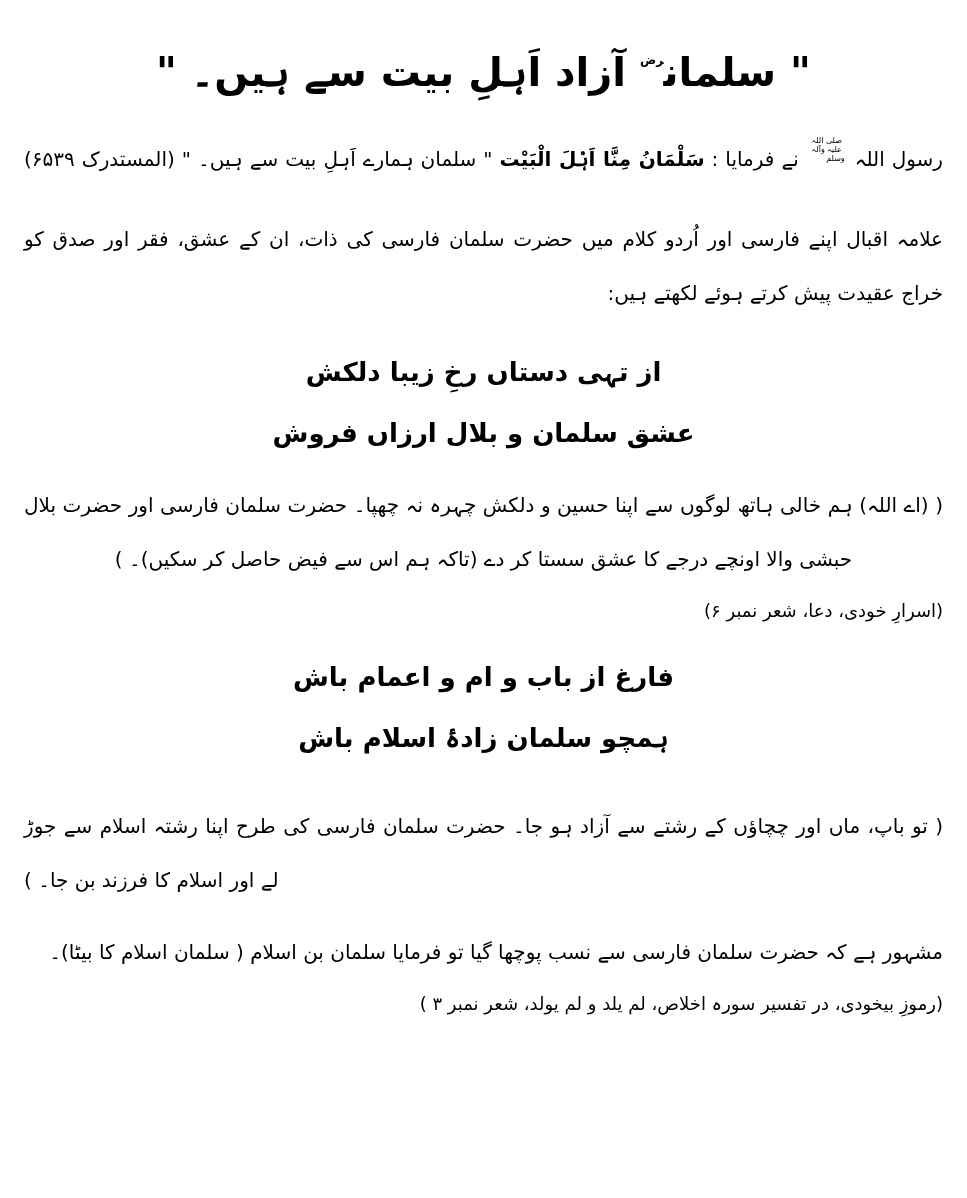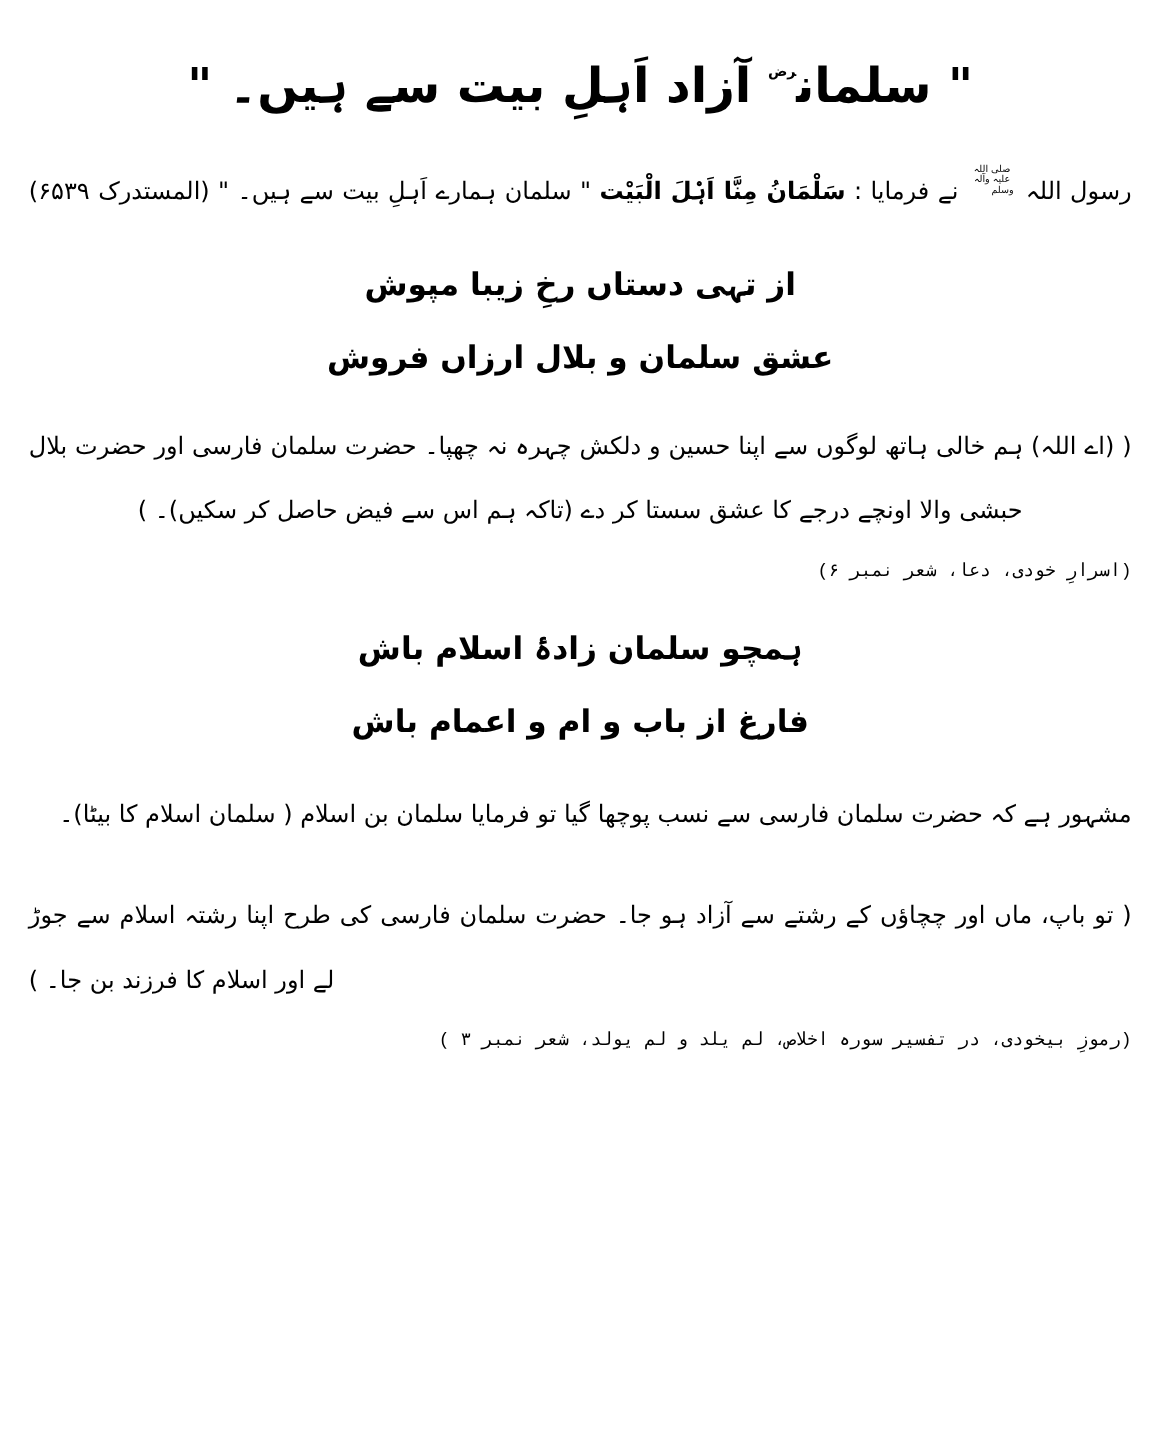--- a/index.html
+++ b/index.html
@@ -65,29 +65,28 @@
     font-weight: bold;
     font-size: 26px;
     line-height: 2.35;
   }
   .verse1 { margin-top: 22px; }
   .verse2 { margin-top: 26px; }
   .translation1 { margin-top: 14px; }
   .translation2 { margin-top: 30px; }
   .famous { margin-top: 18px; text-align: right; }
   .citation {
-    font-size: 15px;
+    font-size: 18px;
     text-align: right;
     margin-top: 14px;
     margin-left: 0;
     padding-left: 0;
     margin-right: 0;
     padding-right: 0;
     direction: rtl;
-    font-family: Liberation Mono, monospace;
   }
   .citation-inner { display: inline-block; margin-left: 72px; }
 </style>
 </head>
 <body>
 
 <div class="page">
 
   <div class="title">
     <span>" </span><span>سلمان</span><sup class="hon">رض</sup><span> آزاد اَہلِ بیت سے ہیں۔</span><span> "</span>
@@ -97,38 +96,39 @@
   <div class="para hadith1 fill-line">
     <span>رسول اللہ</span>
     <span class="salawat">صلی اللہ علیہ وآلہ وسلم</span>
     <span>نے فرمایا :</span>
     <span class="arabic-quote">سَلْمَانُ مِنَّا اَہْلَ الْبَیْت</span>
     <span>" سلمان ہمارے اَہلِ بیت سے ہیں۔ "</span>
     <span>(المستدرک ۶۵۳۹)</span>
   </div>
 
 
+  <div class="para iqbal-intro last-right">علامہ اقبال اپنے فارسی اور اُردو کلام میں حضرت سلمان فارسی کی ذات، ان کے عشق، فقر اور صدق کو خراج عقیدت پیش کرتے ہوئے لکھتے ہیں:</div>
 
   <div class="verse verse1">
-    <div>از تہی دستاں رخِ زیبا مپوش</div>
+    <div>از تہی دستاں رخِ زیبا دلکش</div>
     <div>عشق سلمان و بلال ارزاں فروش</div>
   </div>
 
   <div class="para translation1 last-center">( (اے اللہ) ہم خالی ہاتھ لوگوں سے اپنا حسین و دلکش چہرہ نہ چھپا۔ حضرت سلمان فارسی اور حضرت بلال حبشی والا اونچے درجے کا عشق سستا کر دے (تاکہ ہم اس سے فیض حاصل کر سکیں)۔ )</div>
 
   <div class="citation">
     <span class="citation-inner">(اسرارِ خودی، دعا، شعر نمبر ۶)</span>
   </div>
 
   <div class="verse verse2">
+    <div>فارغ از باب و ام و اعمام باش</div>
     <div>ہمچو سلمان زادۂ اسلام باش</div>
-    <div>فارغ از باب و ام و اعمام باش</div>
   </div>
 
+  <div class="para translation2 last-left">( تو باپ، ماں اور چچاؤں کے رشتے سے آزاد ہو جا۔ حضرت سلمان فارسی کی طرح اپنا رشتہ اسلام سے جوڑ لے اور اسلام کا فرزند بن جا۔ )</div>
+
   <div class="para famous">مشہور ہے کہ حضرت سلمان فارسی سے نسب پوچھا گیا تو فرمایا سلمان بن اسلام ( سلمان اسلام کا بیٹا)۔</div>
-
-  <div class="para translation2 last-left">( تو باپ، ماں اور چچاؤں کے رشتے سے آزاد ہو جا۔ حضرت سلمان فارسی کی طرح اپنا رشتہ اسلام سے جوڑ لے اور اسلام کا فرزند بن جا۔ )</div>
 
   <div class="citation">
     <span class="citation-inner">(رموزِ بیخودی، در تفسیر سورہ اخلاص، لم یلد و لم یولد، شعر نمبر ۳ )</span>
   </div>
 
 </div>
 
 </body></html>

